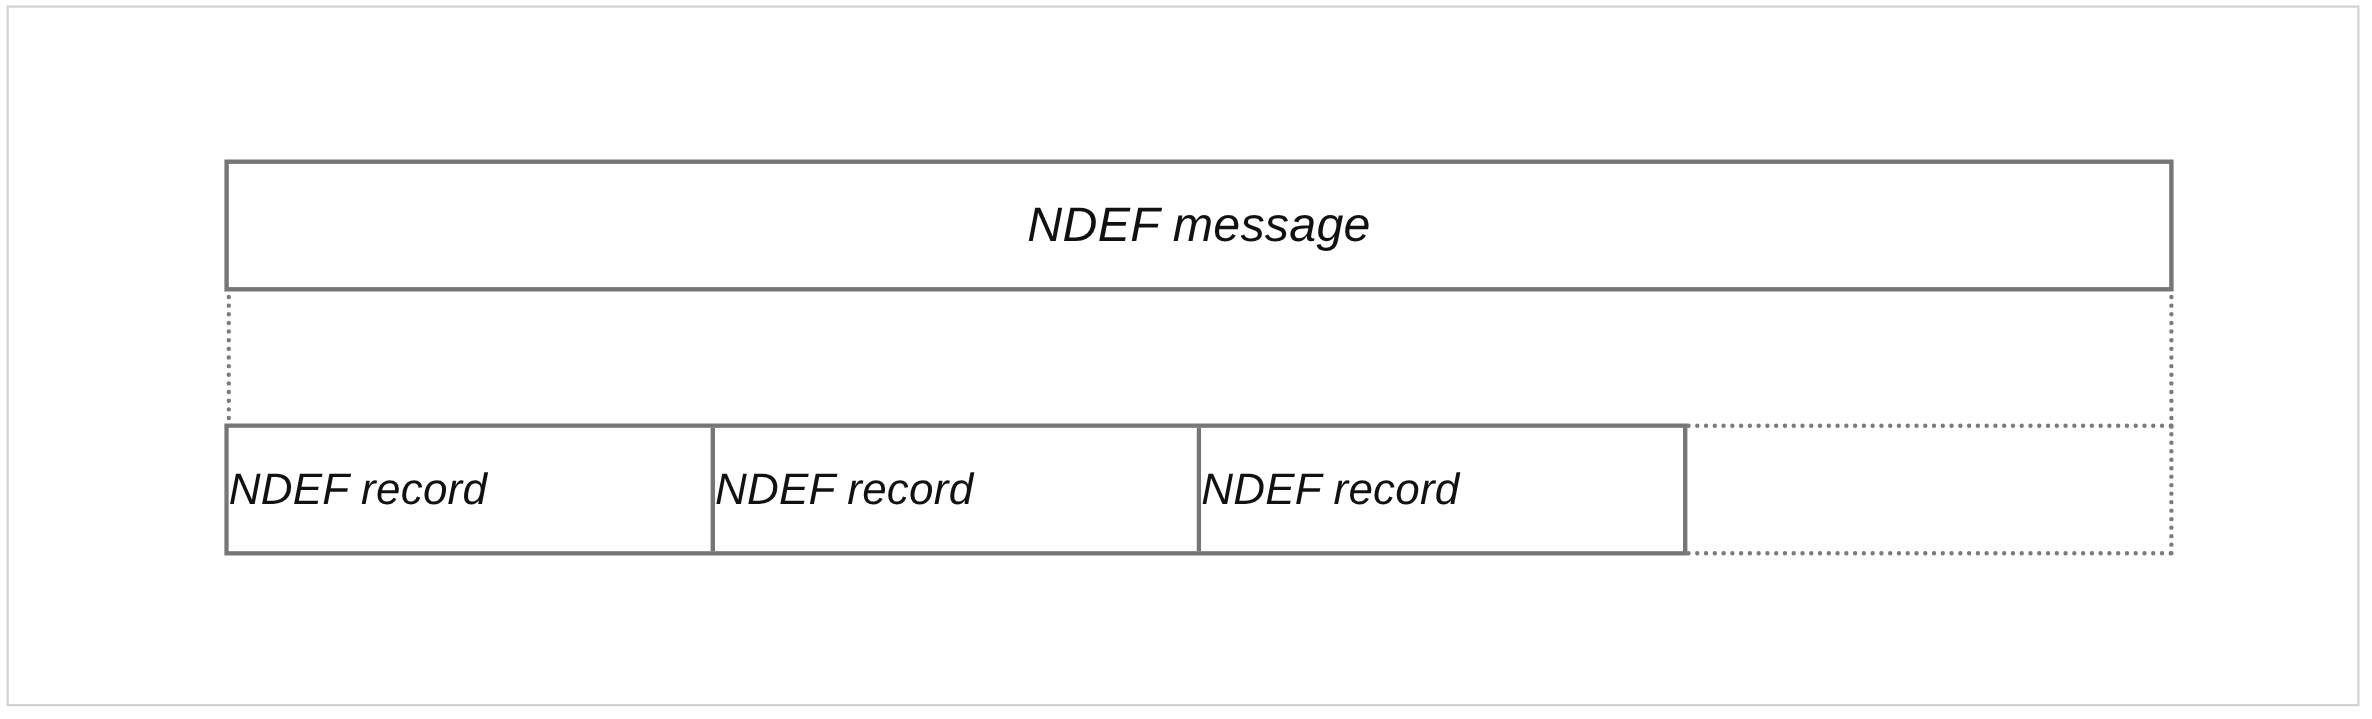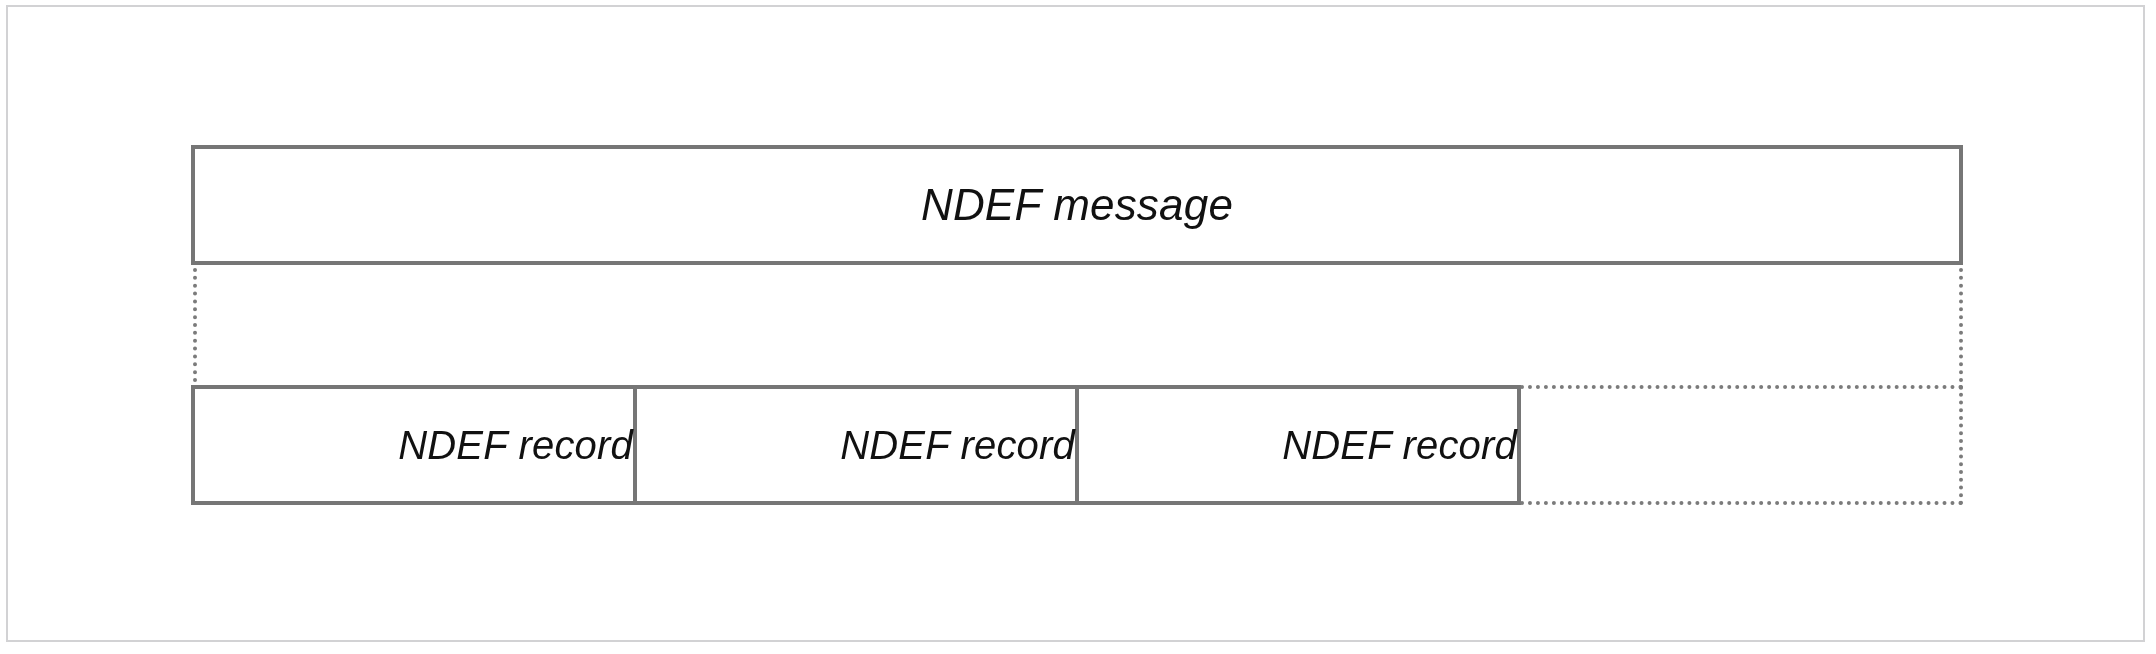--- a/index.html
+++ b/index.html
@@ -22,21 +22,21 @@
     width: 2139px;
     height: 637px;
     border: 2px solid #d2d2d4;
     background: #ffffff;
     box-sizing: border-box;
   }
 
   
   #diagram {
     position: absolute;
-    left: 0;
+    left: 13px;
     top: 0;
     width: 2132px;
     height: 654px;
   }
 
   
   #ndef-message-box {
     position: absolute;
     left: 191px;
     top: 145px;
@@ -93,21 +93,21 @@
     display: flex;
     box-sizing: border-box;
     border: 4px solid #767676;
     background: #ffffff;
   }
   #record-group .record-cell {
     flex: 1 1 0;
     height: 100%;
     display: flex;
     align-items: center;
-    justify-content: flex-end;
+    justify-content: flex-start;
     box-sizing: border-box;
     border-right: 4px solid #767676;
     background: #ffffff;
   }
   #record-group .record-cell:last-child {
     border-right: none;
   }
   #record-group .box-label {
     font-style: italic;
     font-size: 40px;

